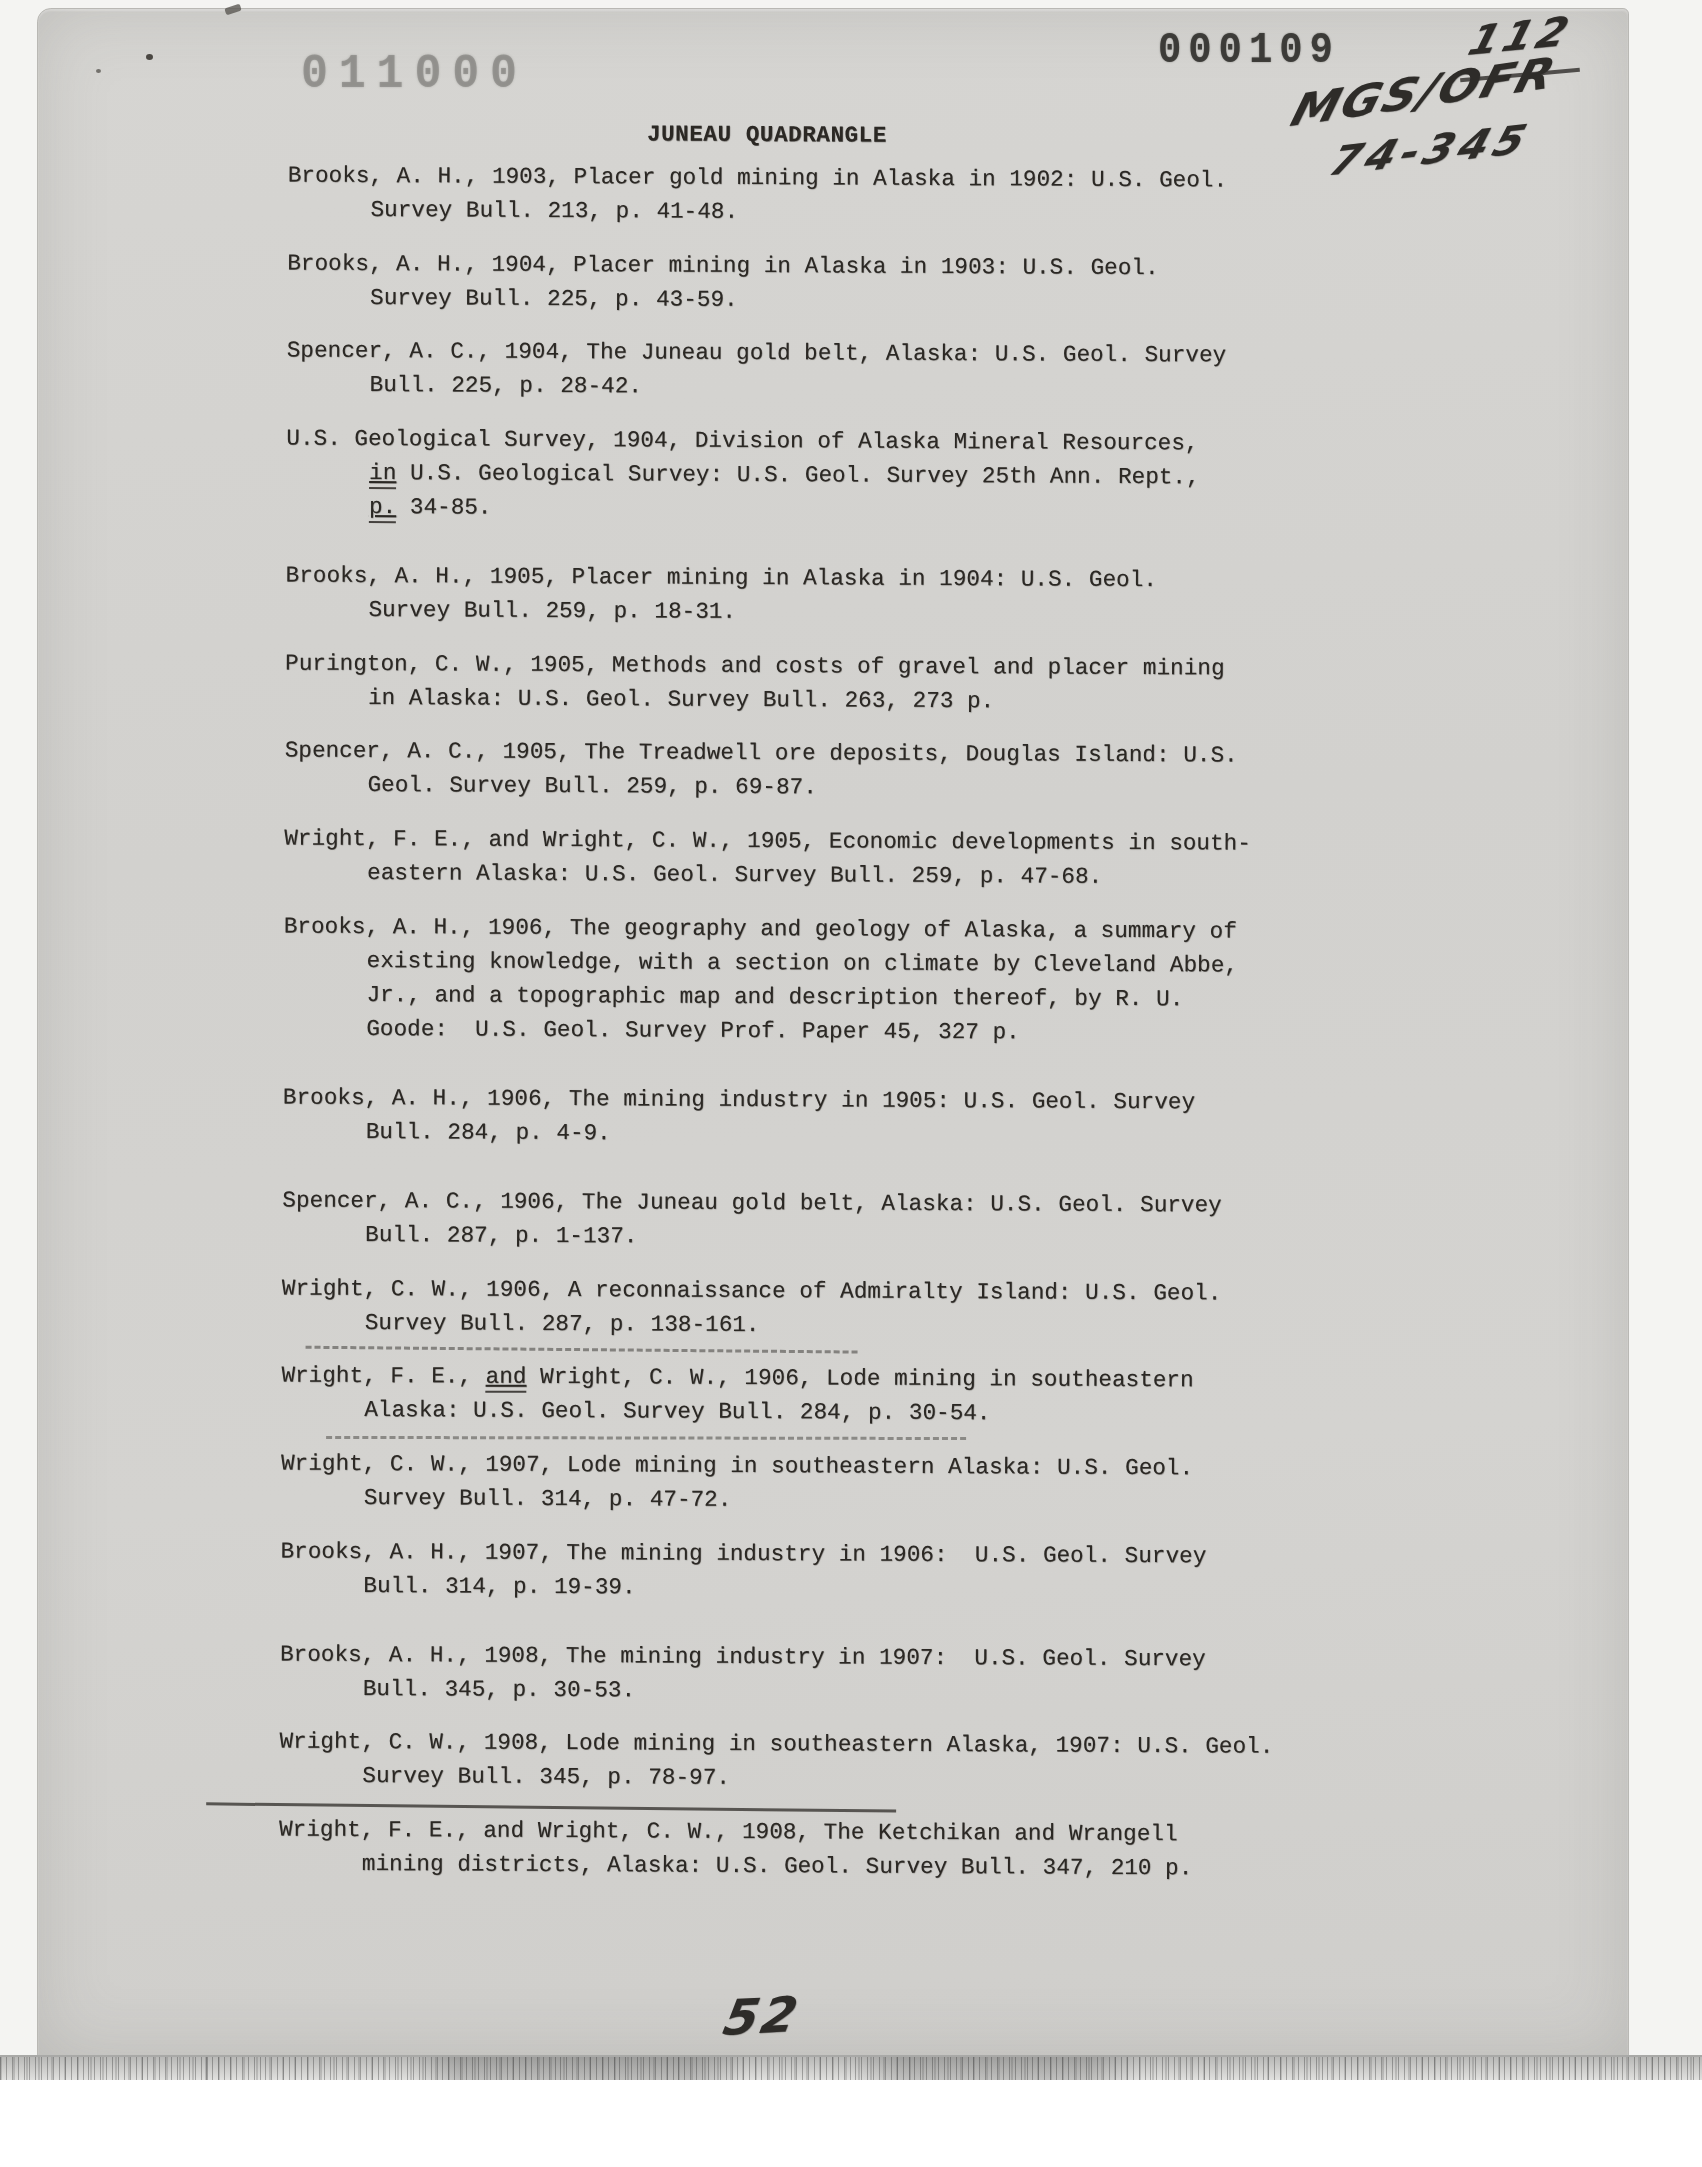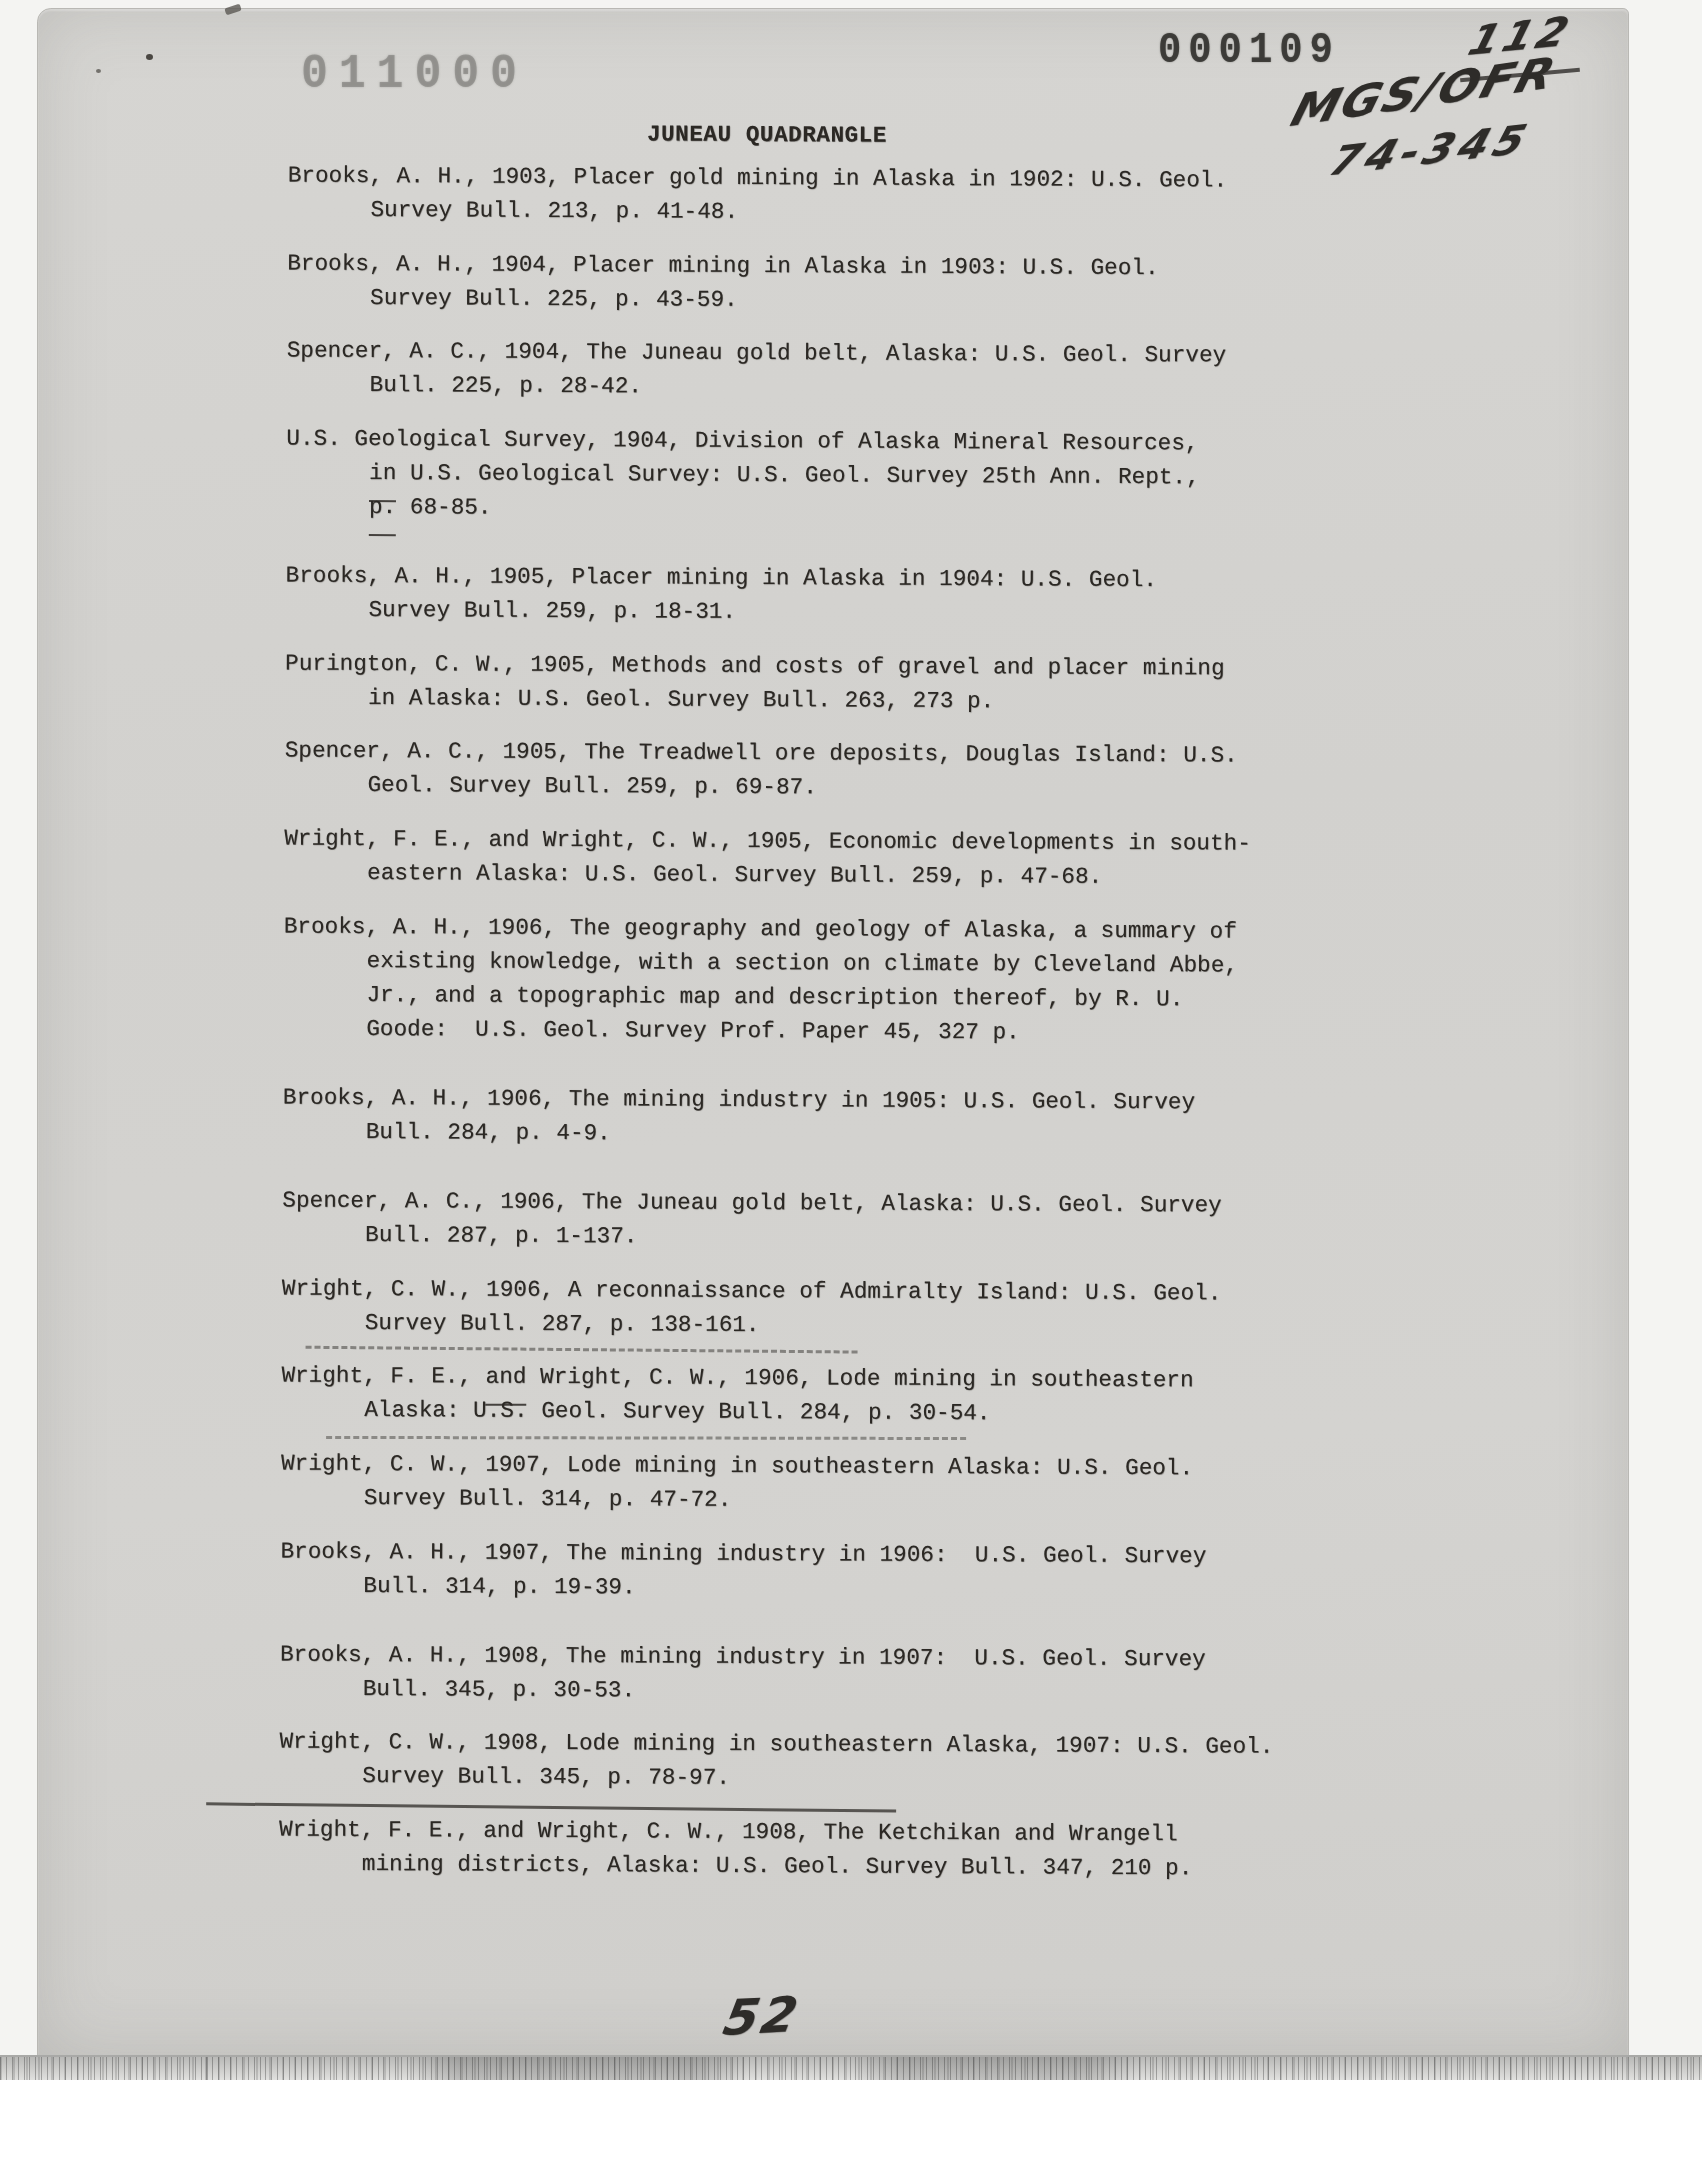--- a/index.html
+++ b/index.html
@@ -31,21 +31,21 @@
   .entries{
     position:absolute;left:288px;top:158px;width:1143px;
   }
   .entry{position:relative;margin-bottom:19.7px;}
   .entry.sp{margin-bottom:35px;}
   .line{
     white-space:pre;font-size:22.7px;line-height:34px;
     text-shadow:0.5px 0.5px 0.7px rgba(43,40,36,0.5);
   }
   .line.cont{padding-left:83px;}
-  .u{border-bottom:2px solid rgba(43,40,36,0.85);padding-bottom:14px;}
+  .u{border-bottom:2px solid rgba(43,40,36,0.85);padding-bottom:1px;text-decoration:underline;}
   
   .mark-dashes::after{
     content:"";position:absolute;left:23.6px;top:75px;width:552px;
     border-bottom:3px dashed rgba(52,49,45,0.5);transform:rotate(0.2deg);
   }
   .mark-dashdot::after{
     content:"";position:absolute;left:45px;top:76px;width:640px;
     border-bottom:3px dashed rgba(52,49,45,0.45);transform:rotate(-0.2deg);
   }
   .mark-longline::after{
@@ -126,21 +126,21 @@
         <div class="line"><span>Brooks, A. H., 1904, Placer mining in Alaska in 1903: U.S. Geol.</span></div>
         <div class="line cont"><span>Survey Bull. 225, p. 43-59.</span></div>
       </div>
       <div class="entry">
         <div class="line"><span>Spencer, A. C., 1904, The Juneau gold belt, Alaska: U.S. Geol. Survey</span></div>
         <div class="line cont"><span>Bull. 225, p. 28-42.</span></div>
       </div>
       <div class="entry sp">
         <div class="line"><span>U.S. Geological Survey, 1904, Division of Alaska Mineral Resources,</span></div>
         <div class="line cont"><span class="u">in</span><span> U.S. Geological Survey: U.S. Geol. Survey 25th Ann. Rept.,</span></div>
-        <div class="line cont"><span class="u">p.</span><span> 68-85.</span></div>
+        <div class="line cont"><span class="u">p.</span><span> 34-85.</span></div>
       </div>
       <div class="entry">
         <div class="line"><span>Brooks, A. H., 1905, Placer mining in Alaska in 1904: U.S. Geol.</span></div>
         <div class="line cont"><span>Survey Bull. 259, p. 18-31.</span></div>
       </div>
       <div class="entry">
         <div class="line"><span>Purington, C. W., 1905, Methods and costs of gravel and placer mining</span></div>
         <div class="line cont"><span>in Alaska: U.S. Geol. Survey Bull. 263, 273 p.</span></div>
       </div>
       <div class="entry">

